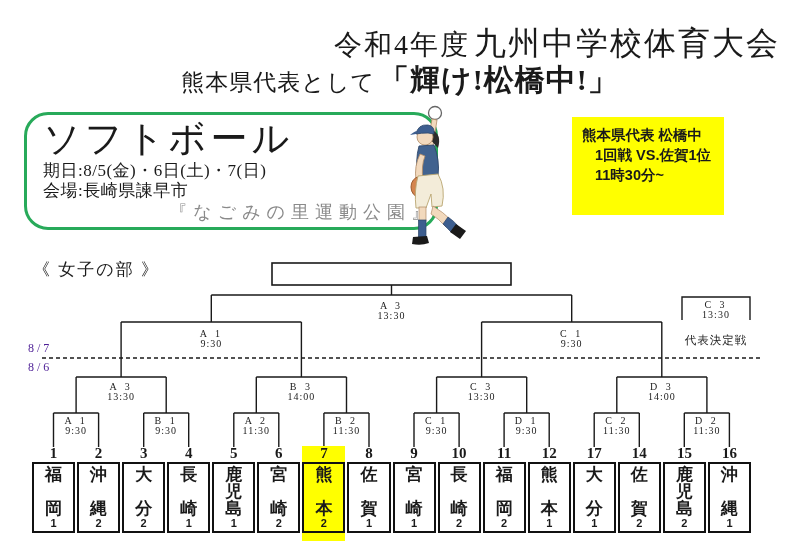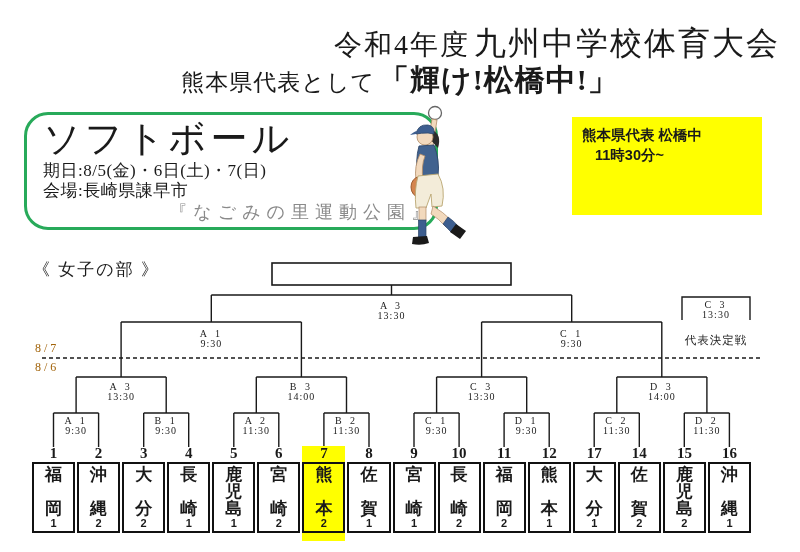--- a/index.html
+++ b/index.html
@@ -21,36 +21,36 @@
     border:3px solid #28aa5a;border-radius:24px;background:#fff;
     padding:2px 0 0 16px;box-sizing:border-box;
   }
   .ev-sport{font-size:37px;letter-spacing:4px;line-height:44px;}
   .ev-line{font-size:17px;line-height:20px;letter-spacing:0.5px;}
   .ev-venue2{font-size:18px;line-height:22px;letter-spacing:6px;color:#8a8a8a;text-align:right;}
   
   .player{position:absolute;left:388px;top:104px;width:100px;height:148px;}
   
   .notice{
-    position:absolute;left:572px;top:117px;width:190px;height:98px;
+    position:absolute;left:572px;top:117px;width:152px;height:98px;
     background:#ffff00;box-sizing:border-box;padding:8px 0 0 10px;
     font-family:"Liberation Sans","DejaVu Sans",sans-serif;
     font-weight:bold;font-size:14.5px;line-height:20px;white-space:nowrap;
   }
   .notice .ind{padding-left:13px;}
   
   .section-label{position:absolute;left:33px;top:258px;font-size:17px;letter-spacing:2px;}
   .bracket-svg{position:absolute;left:0;top:0;width:800px;height:552px;}
   .mlabel{
     position:absolute;transform:translateX(-50%);text-align:center;
     font-size:10px;line-height:9.5px;color:#222;white-space:nowrap;
   }
   .mlabel .code{letter-spacing:3px;display:block;}
   .mlabel .time{letter-spacing:1px;display:block;}
-  .datelab{position:absolute;left:35px;font-size:12px;letter-spacing:3px;color:#a16207;}
+  .datelab{position:absolute;left:28px;font-size:12px;letter-spacing:3px;color:#4c1d95;}
   .replab{position:absolute;transform:translateX(-50%);font-size:11.5px;letter-spacing:1px;color:#222;white-space:nowrap;margin-top:8px;}
   
   .teams{
     position:absolute;left:32px;top:446px;width:719px;height:95px;
     display:flex;gap:2px;
   }
   .tcell{flex:1;display:flex;flex-direction:column;min-width:0;}
   .tcell.hl{background:#ffff00;}
   .tnum{
     height:16px;line-height:15px;text-align:center;
@@ -117,20 +117,21 @@
   <rect x="30.5" y="116" width="7.5" height="17" fill="#3d5e8f" stroke="#2c4569" stroke-width="0.7"></rect>
   <path d="M25 133 L39 132 L41 139 Q33 142 24 140 Z" fill="#1a1a1a"></path>
 
   <path d="M45 102 Q55 108 63 116 L58 123 Q50 114 43 110 Z" fill="#f2d9bd" stroke="#b08a64" stroke-width="0.7"></path>
   <path d="M60 113 Q66 117 70 122 L64 129 Q59 124 55 120 Z" fill="#3d5e8f" stroke="#2c4569" stroke-width="0.7"></path>
   <path d="M68 120 L78 127 L72 135 L62 128 Z" fill="#1a1a1a"></path>
 </svg>
 
 <div class="notice">
   <div>熊本県代表 松橋中</div>
+  <div class="ind">1回戦 VS.佐賀1位</div>
   <div class="ind">11時30分~</div>
 </div>
 
 <div class="section-label">《 女子の部 》</div>
 
 <svg class="bracket-svg" viewBox="0 0 800 552">
   <rect x="272" y="263" width="239" height="22" fill="none" stroke="#1a1a1a" stroke-width="1.6"></rect>
   <path fill="none" stroke="#1a1a1a" stroke-width="1.4" d="
     M391.5 285 V295
     M211.3 295 H571.7 M211.3 295 V322 M571.7 295 V322

